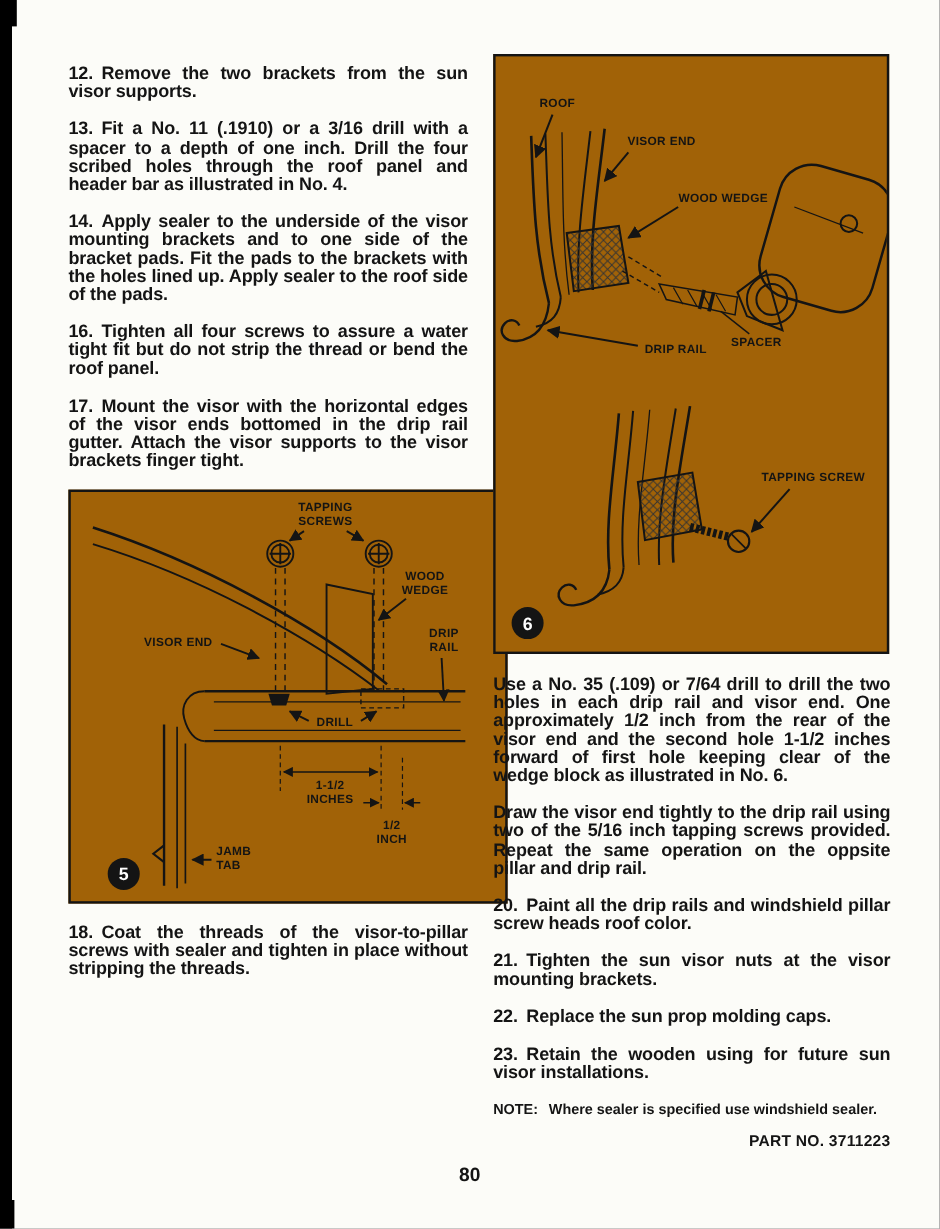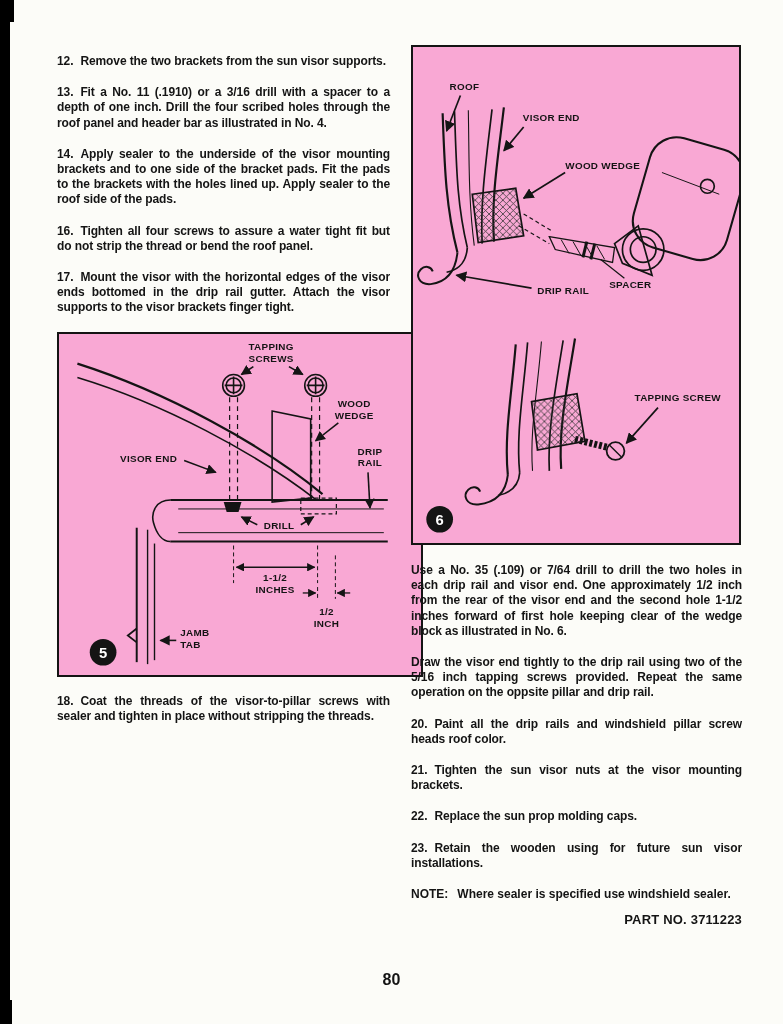--- a/index.html
+++ b/index.html
@@ -8,25 +8,25 @@
     background:#fcfcf8; overflow:hidden;
     font-family:"Liberation Sans", sans-serif; font-weight:bold; color:#141414;
   }
   .scan-edge { position:absolute; left:0; top:0; width:10px; height:1024px; background:#000; }
   .scan-edge-top { position:absolute; left:0; top:0; width:14px; height:22px; background:#000; }
   .scan-edge-bottom { position:absolute; left:0; top:1000px; width:12px; height:24px; background:#000; }
 
   .col-left  { position:absolute; left:57px;  top:54px; width:333px; }
   .col-right { position:absolute; left:411px; top:45px; width:331px; }
 
-  .step { margin:0 0 16px 0; font-size:12px; line-height:15.2px; text-align:justify; letter-spacing:-0.1px; }
+  .step { margin:0 0 16px 0; font-size:15px; line-height:15.2px; text-align:justify; letter-spacing:-0.1px; }
   .step-num { padding-right:7px; }
   .step-num:empty { padding:0; }
 
-  .figure { border:2px solid #141414; background:#f9a8d4; box-sizing:border-box; }
+  .figure { border:2px solid #141414; background:#a16207; box-sizing:border-box; }
   .fig5 { width:366px; height:345px; margin:4px 0 17px 0; }
   .fig6 { width:330px; height:500px; margin:0 0 18px 0; }
   .figure svg { display:block; width:100%; height:100%; }
 
   .figlabel { font-family:"Liberation Sans", sans-serif; font-weight:bold; font-size:10px; fill:#141414; letter-spacing:0.3px; }
   .fig-num  { font-family:"Liberation Sans", sans-serif; font-weight:bold; font-size:15px; fill:#ffffff; text-anchor:middle; }
 
   .note { display:flex; gap:9px; margin:4px 0 10px 0; font-size:12px; line-height:15.2px; }
   .note-label { flex:0 0 auto; }
   .note-text { flex:1 1 auto; text-align:justify; }

